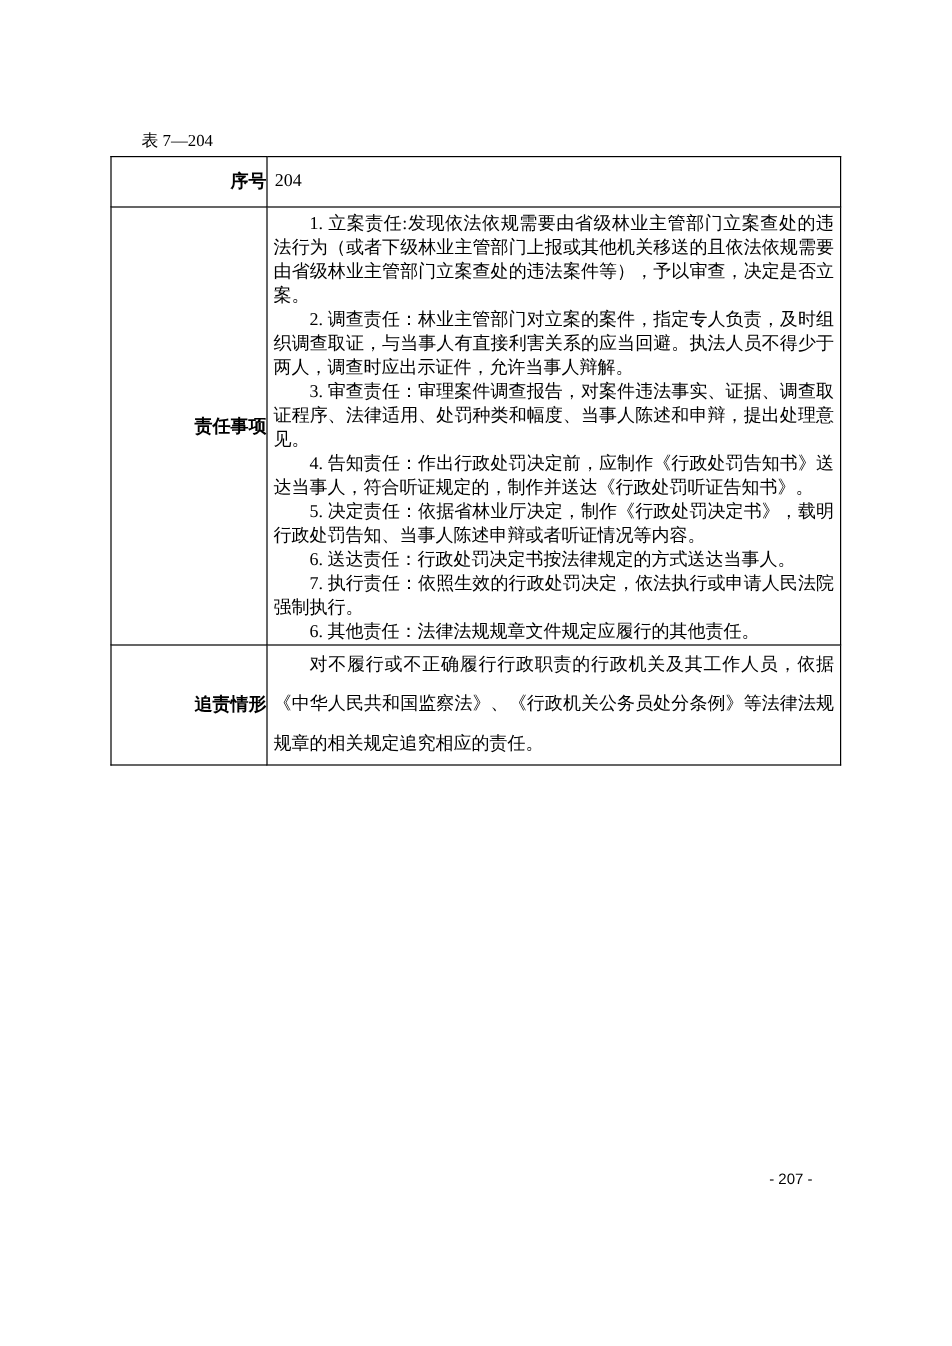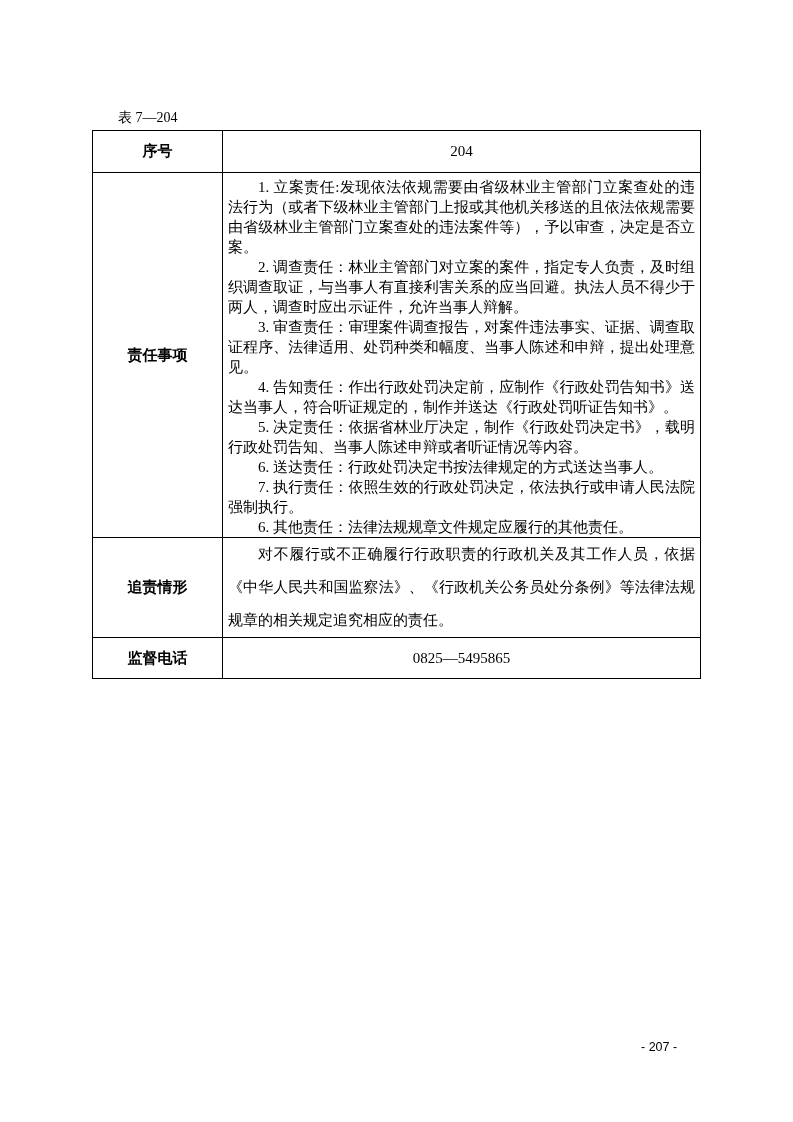--- a/index.html
+++ b/index.html
@@ -24,32 +24,31 @@
     table-layout:fixed;
   }
   table.power-table td {
     border:1px solid #000;
     font-size:15px;
     color:#000;
     overflow:hidden;
   }
   td.label-cell {
     width:130px;
-    text-align:center;
+    text-align:right;
     vertical-align:middle;
     font-family:Liberation Serif, serif;
     font-weight:bold;
     font-size:15px;
   }
   td.value-cell {
     width:478px;
     padding:0 6px;
   }
   td.center-cell {
-    text-align:center;
     vertical-align:middle;
   }
   td.para-cell {
     text-align:justify;
     vertical-align:middle;
     line-height:20px;
     padding:2px 5px;
   }
   td.duty-cell {
     vertical-align:top;
@@ -61,21 +60,21 @@
   td.liability-cell {
     vertical-align:middle;
     text-align:justify;
     line-height:33px;
     font-weight:normal;
     padding:0 5px;
     margin-top:10px;
   }
   .page-number {
     position:absolute;
-    left:641px; top:1040px;
+    left:641px; top:976px;
     font-family:"Liberation Sans", "DejaVu Sans", sans-serif;
     font-size:12.5px;
     color:#000;
   }
 </style>
 </head>
 <body>
 
 <div class="doc-caption">表 7—204</div>
 
@@ -97,20 +96,16 @@
         <div class="para">7. 执行责任：依照生效的行政处罚决定，依法执行或申请人民法院强制执行。</div>
         <div class="para">6. 其他责任：法律法规规章文件规定应履行的其他责任。</div>
       </td>
     </tr>
     <tr style="height:99px;">
       <td class="label-cell">追责情形</td>
       <td class="value-cell liability-cell">
         <div class="para">对不履行或不正确履行行政职责的行政机关及其工作人员，依据《中华人民共和国监察法》、《行政机关公务员处分条例》等法律法规规章的相关规定追究相应的责任。</div>
       </td>
     </tr>
-    <tr style="height:41px;">
-      <td class="label-cell">监督电话</td>
-      <td class="value-cell center-cell">0825—5495865</td>
-    </tr>
   </tbody>
 </table>
 
 <div class="page-number">- 207 -</div>
 
 </body></html>

